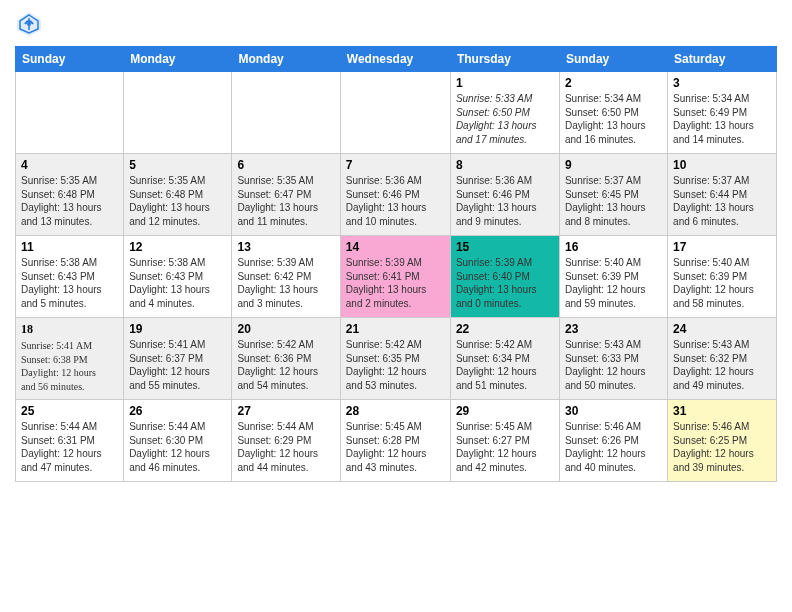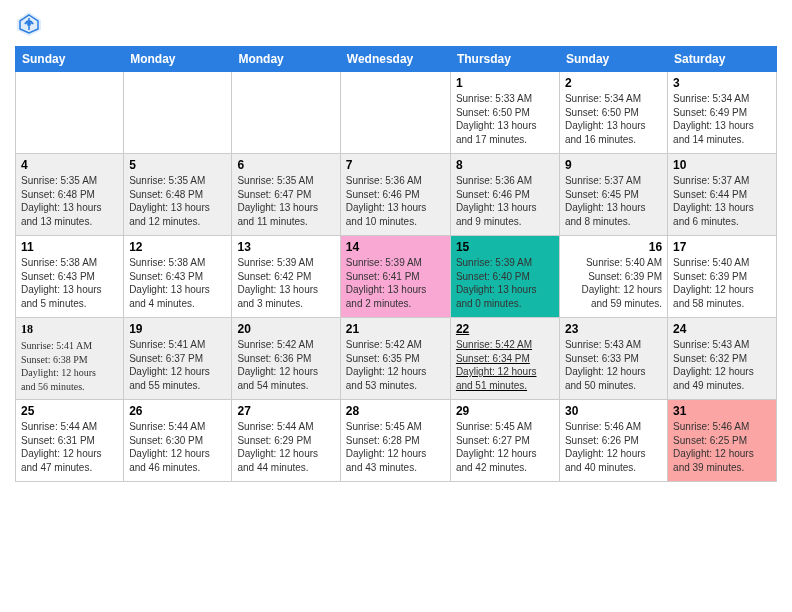--- a/index.html
+++ b/index.html
@@ -130,21 +130,21 @@
         </tr>
     </thead>
     <tbody id="calendar-body">
     <tr>
           <td class="empty-cell"></td>
           <td class="empty-cell"></td>
           <td class="empty-cell"></td>
           <td class="empty-cell"></td>
           <td style="background: rgb(255, 255, 255);">
             <span class="day-num">1</span>
-            <div class="day-info" style="white-space: pre-line;">Sunrise: 5:33 AM
+            <div class="day-info" style="white-space: pre-line; font-style: italic;">Sunrise: 5:33 AM
 Sunset: 6:50 PM
 Daylight: 13 hours
 and 17 minutes.</div>
           </td>
           <td style="background: rgb(255, 255, 255);">
             <span class="day-num">2</span>
             <div class="day-info" style="white-space: pre-line;">Sunrise: 5:34 AM
 Sunset: 6:50 PM
 Daylight: 13 hours
 and 16 minutes.</div>
@@ -237,21 +237,21 @@
 Daylight: 13 hours
 and 2 minutes.</div>
           </td>
           <td style="background: #14b8a6;">
             <span class="day-num">15</span>
             <div class="day-info" style="white-space: pre-line;">Sunrise: 5:39 AM
 Sunset: 6:40 PM
 Daylight: 13 hours
 and 0 minutes.</div>
           </td>
-          <td style="background: rgb(255, 255, 255); text-align: right;">
+          <td style="background: rgb(255, 255, 255);">
             <span class="day-num">16</span>
             <div class="day-info" style="white-space: pre-line;">Sunrise: 5:40 AM
 Sunset: 6:39 PM
 Daylight: 12 hours
 and 59 minutes.</div>
           </td>
           <td style="background: rgb(255, 255, 255);">
             <span class="day-num">17</span>
             <div class="day-info" style="white-space: pre-line;">Sunrise: 5:40 AM
 Sunset: 6:39 PM
@@ -281,21 +281,21 @@
 Daylight: 12 hours
 and 54 minutes.</div>
           </td>
           <td style="background: rgb(239, 239, 239);">
             <span class="day-num">21</span>
             <div class="day-info" style="white-space: pre-line;">Sunrise: 5:42 AM
 Sunset: 6:35 PM
 Daylight: 12 hours
 and 53 minutes.</div>
           </td>
-          <td style="background: rgb(239, 239, 239); text-decoration: underline;">
+          <td style="background: rgb(239, 239, 239);">
             <span class="day-num">22</span>
             <div class="day-info" style="white-space: pre-line;">Sunrise: 5:42 AM
 Sunset: 6:34 PM
 Daylight: 12 hours
 and 51 minutes.</div>
           </td>
           <td style="background: rgb(239, 239, 239);">
             <span class="day-num">23</span>
             <div class="day-info" style="white-space: pre-line;">Sunrise: 5:43 AM
 Sunset: 6:33 PM
@@ -346,21 +346,21 @@
 Daylight: 12 hours
 and 42 minutes.</div>
           </td>
           <td style="background: rgb(255, 255, 255);">
             <span class="day-num">30</span>
             <div class="day-info" style="white-space: pre-line;">Sunrise: 5:46 AM
 Sunset: 6:26 PM
 Daylight: 12 hours
 and 40 minutes.</div>
           </td>
-          <td style="background: #fca5a5;">
+          <td style="background: #fef9c3;">
             <span class="day-num">31</span>
             <div class="day-info" style="white-space: pre-line;">Sunrise: 5:46 AM
 Sunset: 6:25 PM
 Daylight: 12 hours
 and 39 minutes.</div>
           </td>
         </tr>
       </tbody>
   </table>
 </div>

